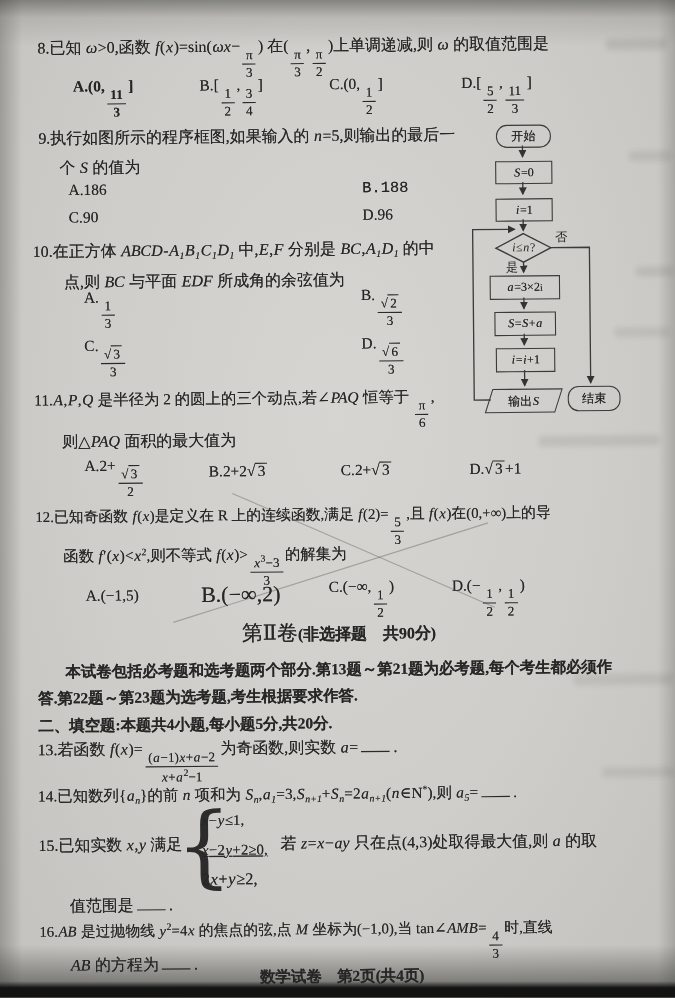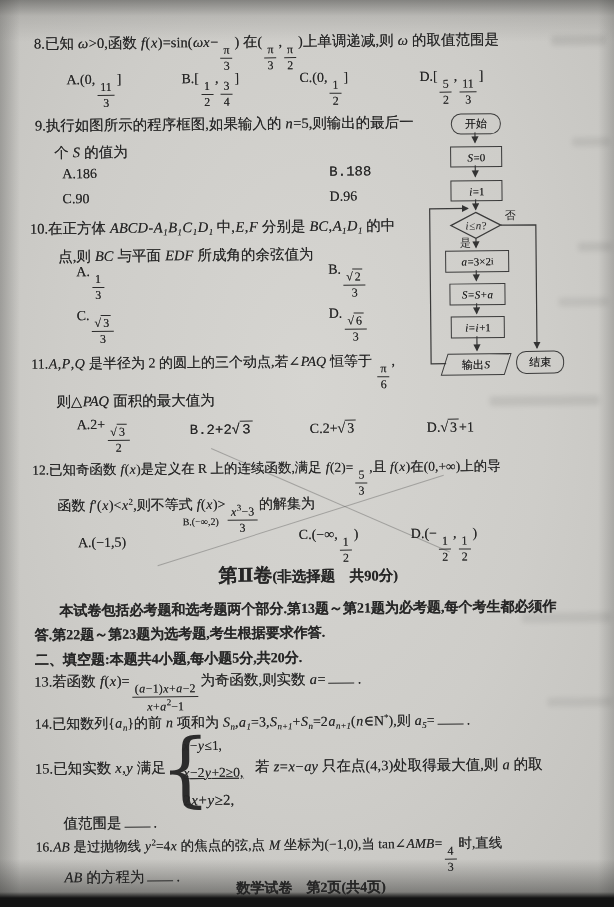--- a/index.html
+++ b/index.html
@@ -51,21 +51,21 @@
     <div class="tl" style="left:38px;top:32px;">8.已知 <span class="it">ω</span>&gt;0,函数 <span class="it">f</span>(<span class="it">x</span>)=sin(<span class="it">ωx</span>−<span class="frac">
           <span class="fn">π</span>
           <span class="fd">3</span>
         </span>) 在(<span class="frac">
           <span class="fn">π</span>
           <span class="fd">3</span>
         </span>,<span class="frac">
           <span class="fn">π</span>
           <span class="fd">2</span>
         </span>)上单调递减,则 <span class="it">ω</span> 的取值范围是</div>
-    <div class="tl" style="left:70px;top:70px;font-size:14px;">A.(0,<span class="frac">
+    <div class="tl" style="left:70px;top:70px;font-size:14px;font-weight:bold;">A.(0,<span class="frac">
           <span class="fn">11</span>
           <span class="fd">3</span>
         </span>]</div>
     <div class="tl" style="left:185px;top:70px;font-size:14px;">B.[<span class="frac">
           <span class="fn">1</span>
           <span class="fd">2</span>
         </span>,<span class="frac">
           <span class="fn">3</span>
           <span class="fd">4</span>
         </span>]</div>
@@ -144,47 +144,47 @@
 
     <div class="tl" style="left:32px;top:353px;font-size:14px;">11.<span class="it">A</span>,<span class="it">P</span>,<span class="it">Q</span> 是半径为 2 的圆上的三个动点,若∠<span class="it">PAQ</span> 恒等于 <span class="frac">
           <span class="fn">π</span>
           <span class="fd">6</span>
         </span>,</div>
     <div class="tl" style="left:57px;top:390px;">则△<span class="it">PAQ</span> 面积的最大值为</div>
     <div class="tl" style="left:77px;top:415px;font-size:14px;">A.2+<span class="frac">
           <span class="fn"><span class="sq">√<span class="rad">3</span></span></span>
           <span class="fd">2</span>
         </span></div>
-    <div class="tl" style="left:190px;top:421px;font-size:14px;font-family:Liberation Mono, monospace;">B.2+2<span class="sq">√<span class="rad">3</span></span></div>
+    <div class="tl" style="left:190px;top:421px;font-size:14px;">B.2+2<span class="sq">√<span class="rad">3</span></span></div>
     <div class="tl" style="left:310px;top:421px;font-size:14px;">C.2+<span class="sq">√<span class="rad">3</span></span></div>
     <div class="tl" style="left:427px;top:421px;font-size:14px;">D.<span class="sq">√<span class="rad">3</span></span>+1</div>
 
     <div class="tl" style="left:32px;top:459px;font-size:13.5px;">12.已知奇函数 <span class="it">f</span>(<span class="it">x</span>)是定义在 R 上的连续函数,满足 <span class="it">f</span>(2)=<span class="frac">
           <span class="fn">5</span>
           <span class="fd">3</span>
         </span>,且 <span class="it">f</span>(<span class="it">x</span>)在(0,+∞)上的导</div>
     <div class="tl" style="left:57px;top:495px;font-size:14px;">函数 <span class="it">f</span>′(<span class="it">x</span>)&lt;<span class="it">x</span><span class="sp">2</span>,则不等式 <span class="it">f</span>(<span class="it">x</span>)&gt;<span class="frac">
           <span class="fn"><span class="it">x</span><span class="sp">3</span>−3</span>
           <span class="fd">3</span>
         </span>的解集为</div>
     <div class="tl" style="left:77px;top:533px;font-size:14px;">A.(−1,5)</div>
-    <div class="tl" style="left:182px;top:515px;font-size:10px;">B.(−∞,2)</div>
+    <div class="tl" style="left:182px;top:529px;font-size:20px;">B.(−∞,2)</div>
     <div class="tl" style="left:298px;top:527px;font-size:14px;">C.(−∞,<span class="frac">
           <span class="fn">1</span>
           <span class="fd">2</span>
         </span>)</div>
     <div class="tl" style="left:410px;top:527px;font-size:14px;">D.(−<span class="frac">
           <span class="fn">1</span>
           <span class="fd">2</span>
         </span>,<span class="frac">
           <span class="fn">1</span>
           <span class="fd">2</span>
         </span>)</div>
 
-    <div class="tl center" style="top:562px;"><span style="font-size:19px;font-weight:bold;">第Ⅱ卷</span><span style="font-size:14.5px;font-weight:bold;">(非选择题　共90分)</span></div>
+    <div class="tl center" style="top:562px;"><span style="font-size:19px;font-weight:normal;">第Ⅱ卷</span><span style="font-size:14.5px;font-weight:bold;">(非选择题　共90分)</span></div>
     <div class="tl bold" style="left:58px;top:600px;font-size:14px;">本试卷包括必考题和选考题两个部分.第13题～第21题为必考题,每个考生都必须作</div>
     <div class="tl bold" style="left:33px;top:624px;font-size:14px;">答.第22题～第23题为选考题,考生根据要求作答.</div>
     <div class="tl bold" style="left:33px;top:649px;font-size:14px;">二、填空题:本题共4小题,每小题5分,共20分.</div>
 
     <div class="tl" style="left:32px;top:670px;">13.若函数 <span class="it">f</span>(<span class="it">x</span>)=<span class="frac">
           <span class="fn">(<span class="it">a</span>−1)<span class="it">x</span>+<span class="it">a</span>−2</span>
           <span class="fd"><span class="it">x</span>+<span class="it">a</span><span class="sp">2</span>−1</span>
         </span>为奇函数,则实数 <span class="it">a</span>=<span class="blank" style="width: 26px;"></span>.</div>
     <div class="tl" style="left:32px;top:712px;font-size:14px;">14.已知数列{<span class="it">a</span><span class="sb">n</span>}的前 <span class="it">n</span> 项和为 <span class="it">S</span><span class="sb">n</span>,<span class="it">a</span><span class="sb">1</span>=3,<span class="it">S</span><span class="sb">n+1</span>+<span class="it">S</span><span class="sb">n</span>=2<span class="it">a</span><span class="sb">n+1</span>(<span class="it">n</span>∈N<span class="sp">*</span>),则 <span class="it">a</span><span class="sb">5</span>=<span class="blank" style="width: 26px;"></span>.</div>
 

